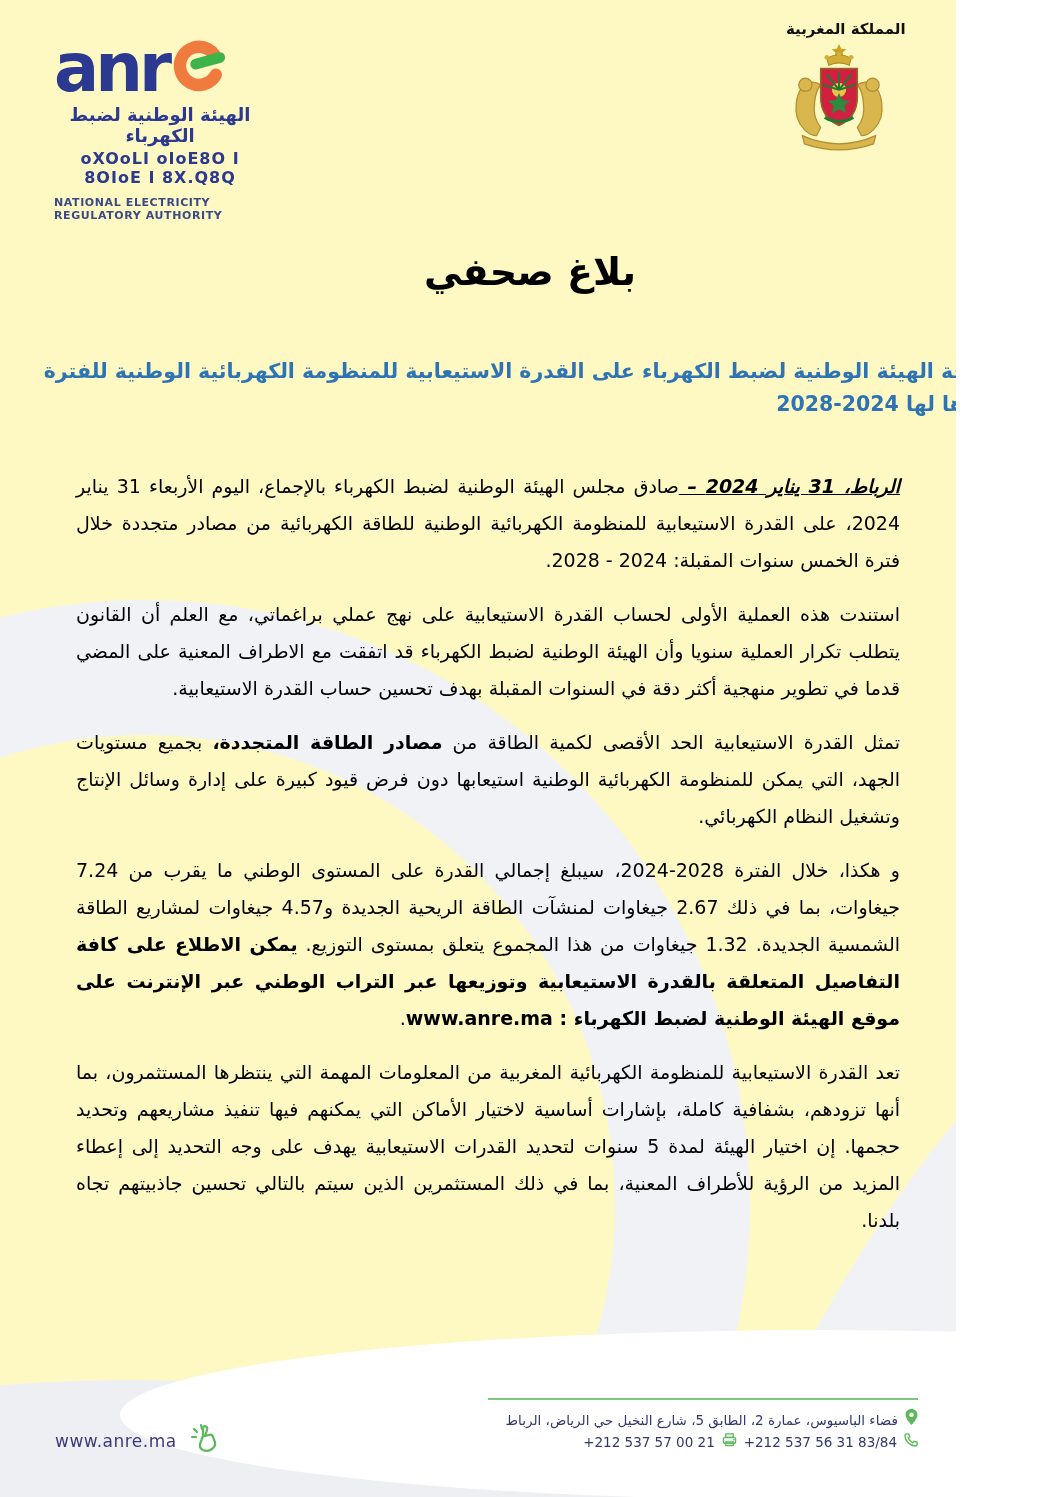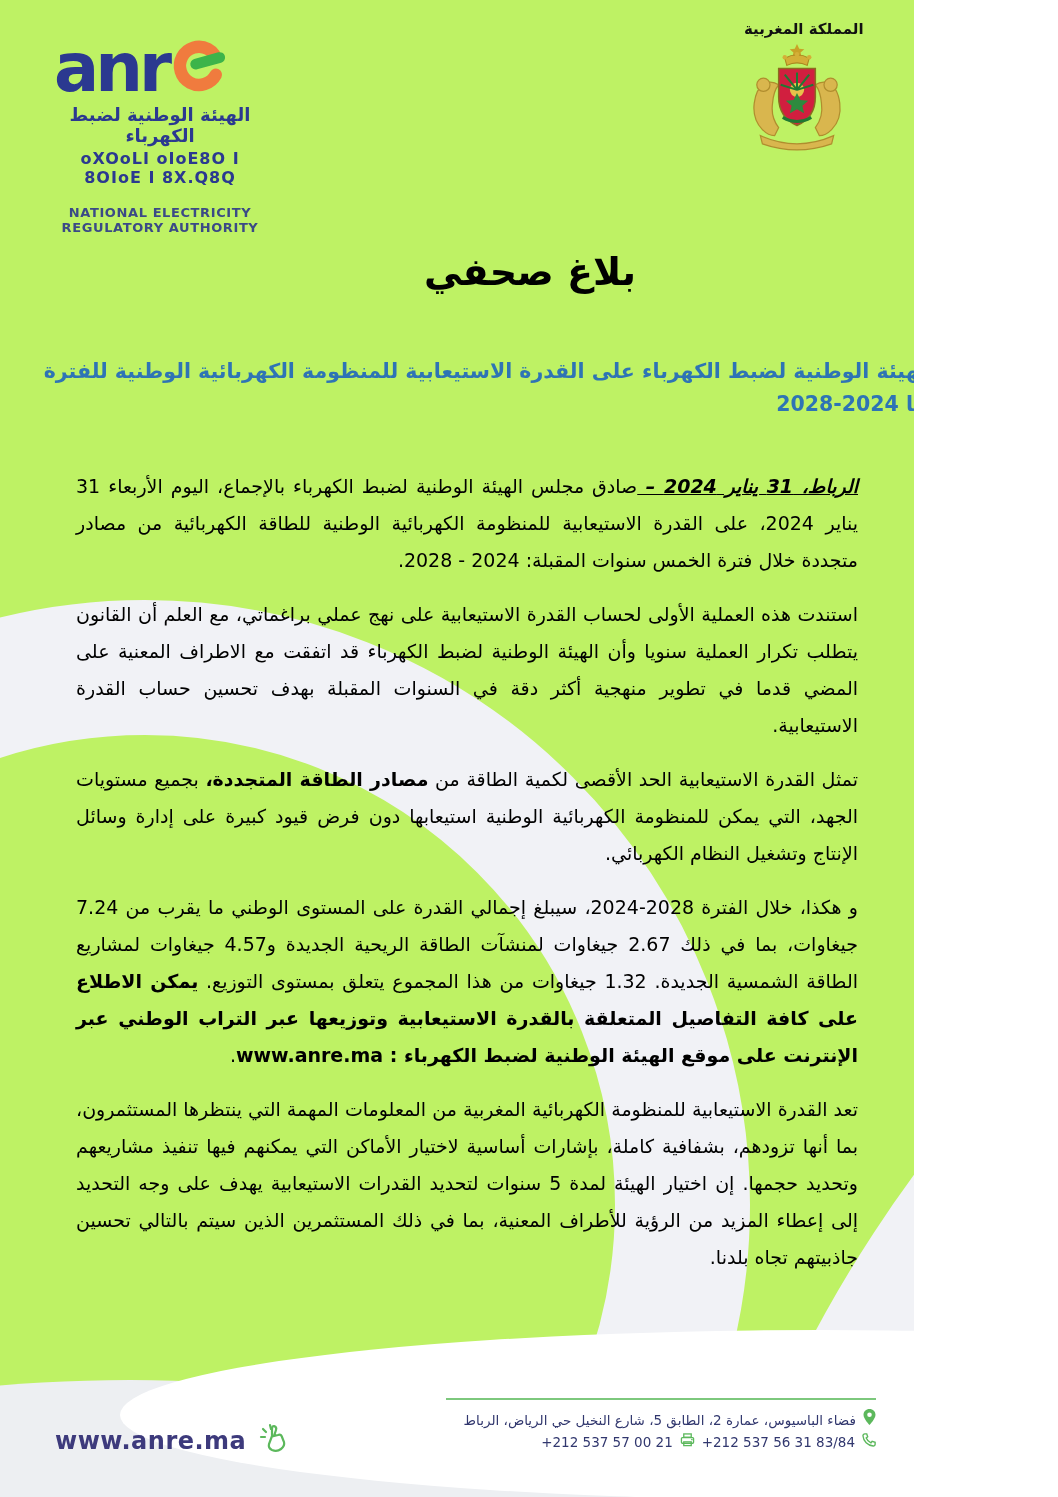--- a/index.html
+++ b/index.html
@@ -1,33 +1,33 @@
 <!DOCTYPE html>
 <html lang="ar"><head>
 <meta charset="utf-8">
 <style>
   html,body{margin:0;padding:0;}
   body{width:1058px;height:1497px;background:#ffffff;overflow:hidden;
        font-family:"DejaVu Sans",sans-serif;position:relative;}
-  .page{position:absolute;inset:0;width:882px;height:1497px;background:#bef264;overflow:hidden;padding-left:32px;}
+  .page{position:absolute;inset:0;width:956px;height:1497px;background:#fef9c3;overflow:hidden;}
 
   
   .wm{position:absolute;border-radius:50%;border:135px solid #f1f2f6;background:transparent;z-index:0;}
   .wm1{width:940px;height:940px;left:-460px;top:600px;}
   .wm2{width:2300px;height:2300px;left:660px;top:640px;border-width:160px;}
   .wm3{width:900px;height:260px;left:-320px;top:1380px;border:none;background:#edeff2;}
 
   
   .logo{position:absolute;left:54px;top:36px;width:230px;z-index:2;}
   .wordmark{display:flex;align-items:flex-end;gap:2px;}
   .wordmark .anr{font-size:67px;line-height:60px;font-weight:bold;color:#2b3990;
                  letter-spacing:-4px;font-family:"DejaVu Sans",sans-serif;}
   .logo-ar{font-size:18px;font-weight:bold;color:#2b3990;margin-top:6px;text-align:center;width:212px;}
   .logo-tif{font-size:16px;font-weight:bold;color:#2b3990;letter-spacing:1px;margin-top:3px;text-align:center;width:212px;}
-  .logo-en{font-size:13px;font-weight:bold;color:#3b4a86;letter-spacing:0.6px;margin-top:18px;text-align:center;width:212px;}
+  .logo-en{font-size:11px;font-weight:bold;color:#3b4a86;letter-spacing:0.6px;margin-top:9px;width:212px;}
 
   .kingdom{position:absolute;right:52px;top:20px;width:130px;text-align:center;z-index:2;}
   .kingdom-label{font-size:15px;font-weight:bold;color:#111;margin-bottom:4px;white-space:nowrap;margin-left:12px;}
 
   
   .title{position:absolute;top:250px;left:1px;width:1058px;text-align:center;
          font-size:38px;font-weight:bold;color:#000;z-index:2;}
   .subtitle{position:absolute;top:355px;left:40px;width:978px;text-align:center;
             color:#2e74b5;font-weight:bold;font-size:20.5px;line-height:33px;z-index:2;}
   .subtitle .line{white-space:nowrap;text-align:right;}
@@ -37,21 +37,21 @@
   .para{direction:rtl;text-align:justify;font-size:19px;line-height:37px;color:#000;
         margin:0 0 17px 0;}
   .para .bold{font-weight:bold;}
   .para .lead{font-weight:bold;font-style:italic;text-decoration:underline;}
 
   
   .footer-band{position:absolute;left:0;right:0;top:1456px;bottom:0;background:#edeff2;z-index:1;}
   .footer-curve{position:absolute;left:120px;top:1330px;width:1400px;height:170px;background:#ffffff;
                 border-radius:50%;z-index:1;}
   .site-row{position:absolute;left:55px;top:1422px;display:flex;align-items:center;gap:12px;z-index:3;}
-  .site-text{font-size:24px;font-weight:bold;color:#3d3a7c;letter-spacing:0.5px;}
+  .site-text{font-size:17px;font-weight:normal;color:#3d3a7c;letter-spacing:0.5px;}
   .contact-block{position:absolute;right:38px;top:1398px;width:430px;z-index:3;direction:rtl;}
   .contact-divider{border:none;border-top:2px solid #7dc87d;margin:0 0 9px 0;width:100%;}
   .contact-row{display:flex;align-items:center;gap:7px;justify-content:flex-start;
                font-size:13.5px;color:#31376e;line-height:22px;}
   .num{direction:ltr;unicode-bidi:isolate;}
   .g-ic{flex:0 0 auto;}
 </style>
 </head>
 <body>
 

